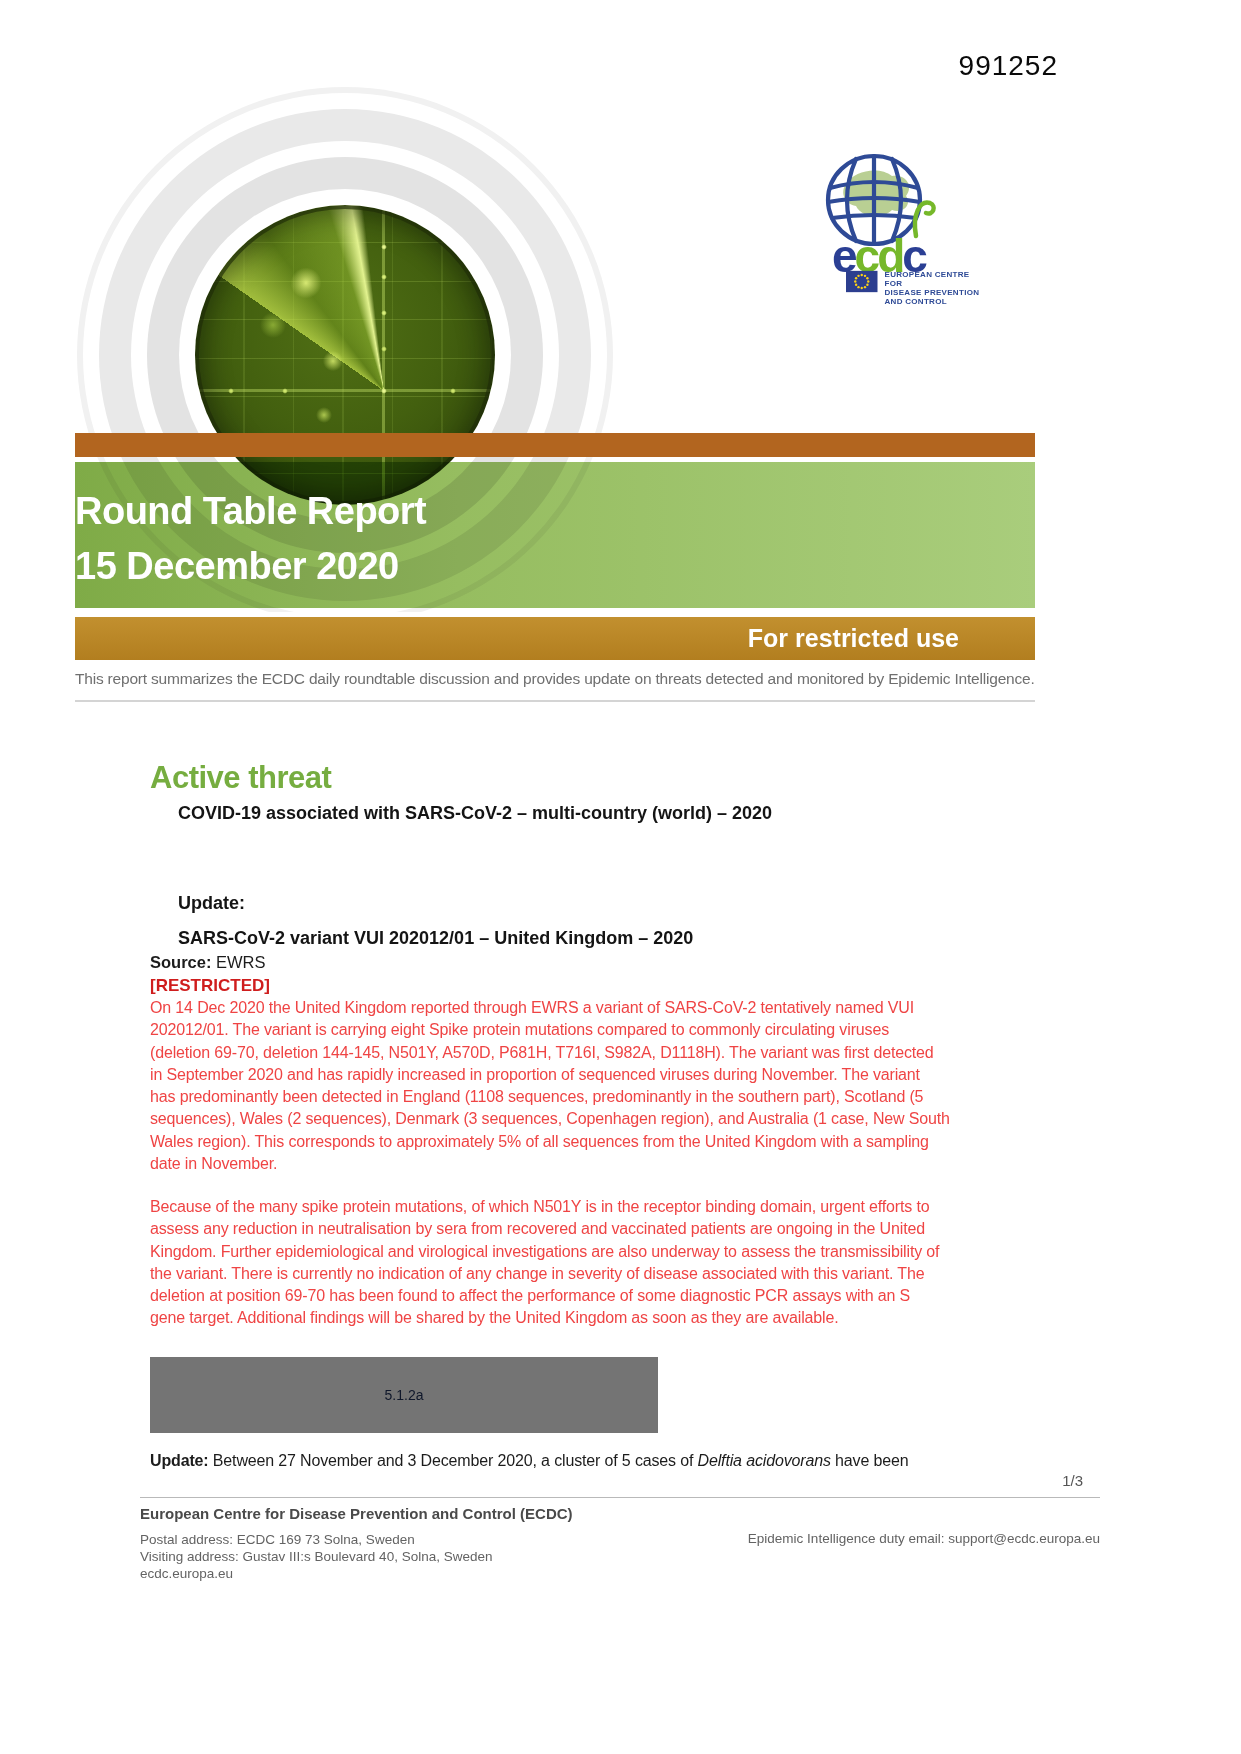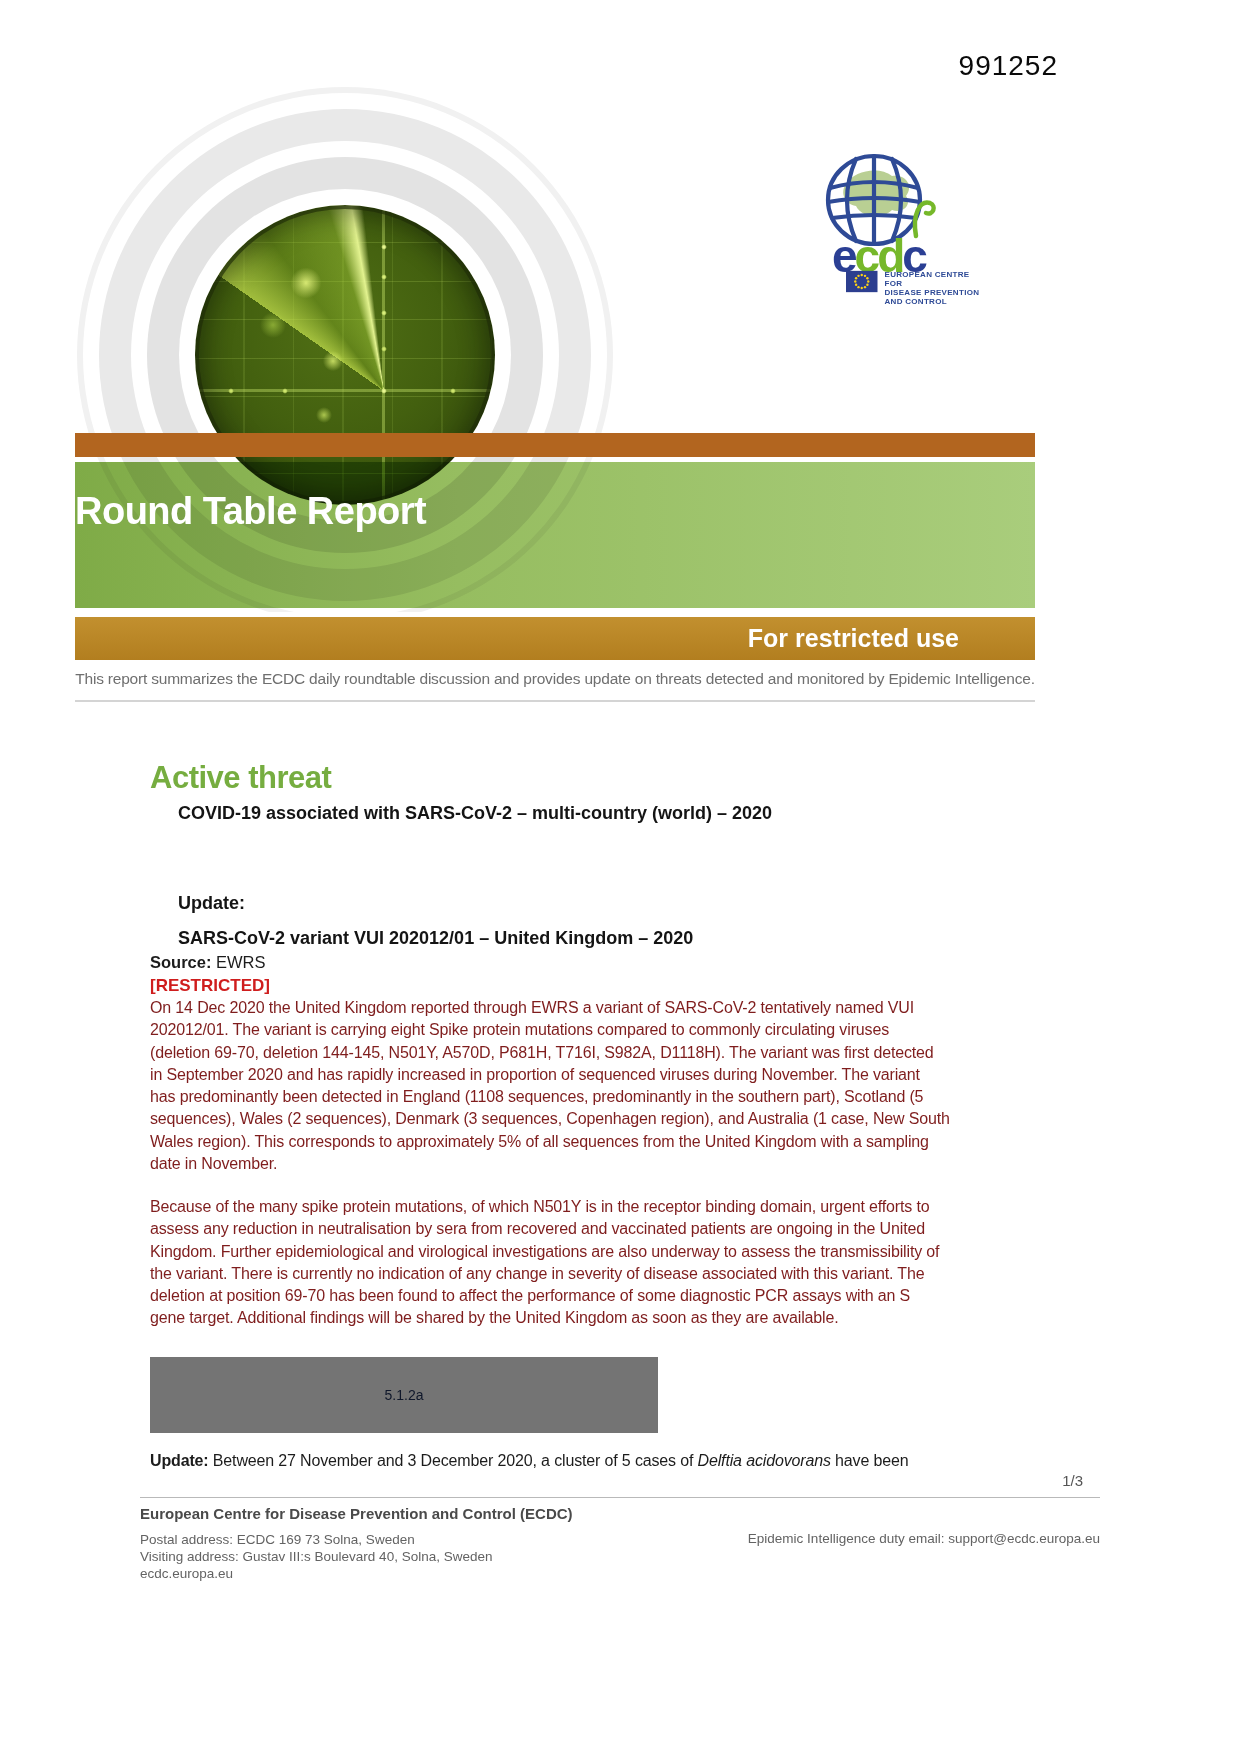--- a/index.html
+++ b/index.html
@@ -52,37 +52,37 @@
   .wordmark{position:absolute;left:20px;top:72px;font-size:46px;font-weight:bold;letter-spacing:-3px;margin-top:11px;}
   .l-navy{color:#2b3f94;} .l-green{color:#76b82a;}
   .flag-row{position:absolute;left:34px;top:124px;display:flex;align-items:flex-start;}
   .org-name{margin-left:7px;font-size:8px;line-height:9px;font-weight:bold;color:#2e4a96;
       letter-spacing:.3px;white-space:pre-line;}
 
   
   .restricted-bar{position:absolute;left:75px;top:617px;width:960px;height:43px;box-sizing:border-box;
       background:linear-gradient(#c2902f,#b27e1f);color:#ffffff;font-weight:bold;font-size:25px;
       line-height:43px;text-align:right;padding-right:76px;}
-  .summary{position:absolute;left:75px;top:670px;width:960px;text-align:center;color:#6f6f6f;
+  .summary{position:absolute;left:75px;top:670px;width:960px;color:#6f6f6f;
       font-size:15.5px;letter-spacing:-0.2px;white-space:nowrap;}
   .hairline{position:absolute;left:75px;top:700px;width:960px;border-top:2px solid #d4d4d4;}
 
   
   .active-threat{position:absolute;left:150px;top:760px;font-size:31px;font-weight:bold;
       color:#76ad40;letter-spacing:-0.5px;}
   .h-bold{position:absolute;left:150px;font-size:18px;font-weight:bold;color:#141414;white-space:pre;margin-left:28px;}
   .threat-title{top:803px;}
   .next-update{top:848px;}
   .update-label{top:893px;}
   .variant-title{top:928px;}
   .source-line{position:absolute;left:150px;top:953px;font-size:16.5px;white-space:pre;}
   .source-line b{font-weight:bold;}
   .restricted-tag{position:absolute;left:150px;top:976px;font-size:17px;font-weight:bold;color:#cf1d1d;}
   .para{position:absolute;left:150px;font-size:16px;line-height:22.3px;letter-spacing:-0.15px;
-      color:#7f1d1d;white-space:pre;}
+      color:#ef4444;white-space:pre;}
   .para1{top:997px;}
   .para2{top:1196px;}
   .redacted-box{position:absolute;left:150px;top:1357px;width:508px;height:76px;background:#747474;
       display:flex;align-items:center;justify-content:center;color:#0f172a;font-size:14px;}
   .update2{position:absolute;left:150px;top:1452px;font-size:16px;letter-spacing:-0.15px;white-space:pre;}
   .update2 b{font-weight:bold;}
   .page-num{position:absolute;top:1472px;right:158px;font-size:15px;color:#555555;}
 
   
   .footer-rule{position:absolute;left:140px;top:1497px;width:960px;border-top:1px solid #b9b9b9;}
@@ -98,20 +98,21 @@
 <div class="page">
 
   <div class="doc-number">991252</div>
 
   <div class="header-art">
     <div class="radar"></div>
     <div class="orange-bar"></div>
     <div class="green-banner"></div>
     <div class="banner-text">
       <div>Round Table Report</div>
+      <div>15 December 2020</div>
     </div>
   </div>
 
   <div class="ecdc-logo">
     <svg class="globe" width="112" height="112" viewBox="0 0 112 112">
       <path d="M28,38 C36,24 62,20 74,30 C88,28 96,40 88,50 C94,58 86,68 74,64 C64,74 44,72 38,60 C26,58 22,46 28,38 Z" fill="#b9cf93"></path>
       <g fill="none" stroke="#2e4a96" stroke-width="4.2" stroke-linecap="round">
         <ellipse cx="56" cy="54" rx="46" ry="44"></ellipse>
         <path d="M12,42 Q56,30 100,42"></path>
         <path d="M10,56 Q56,48 102,56"></path>

